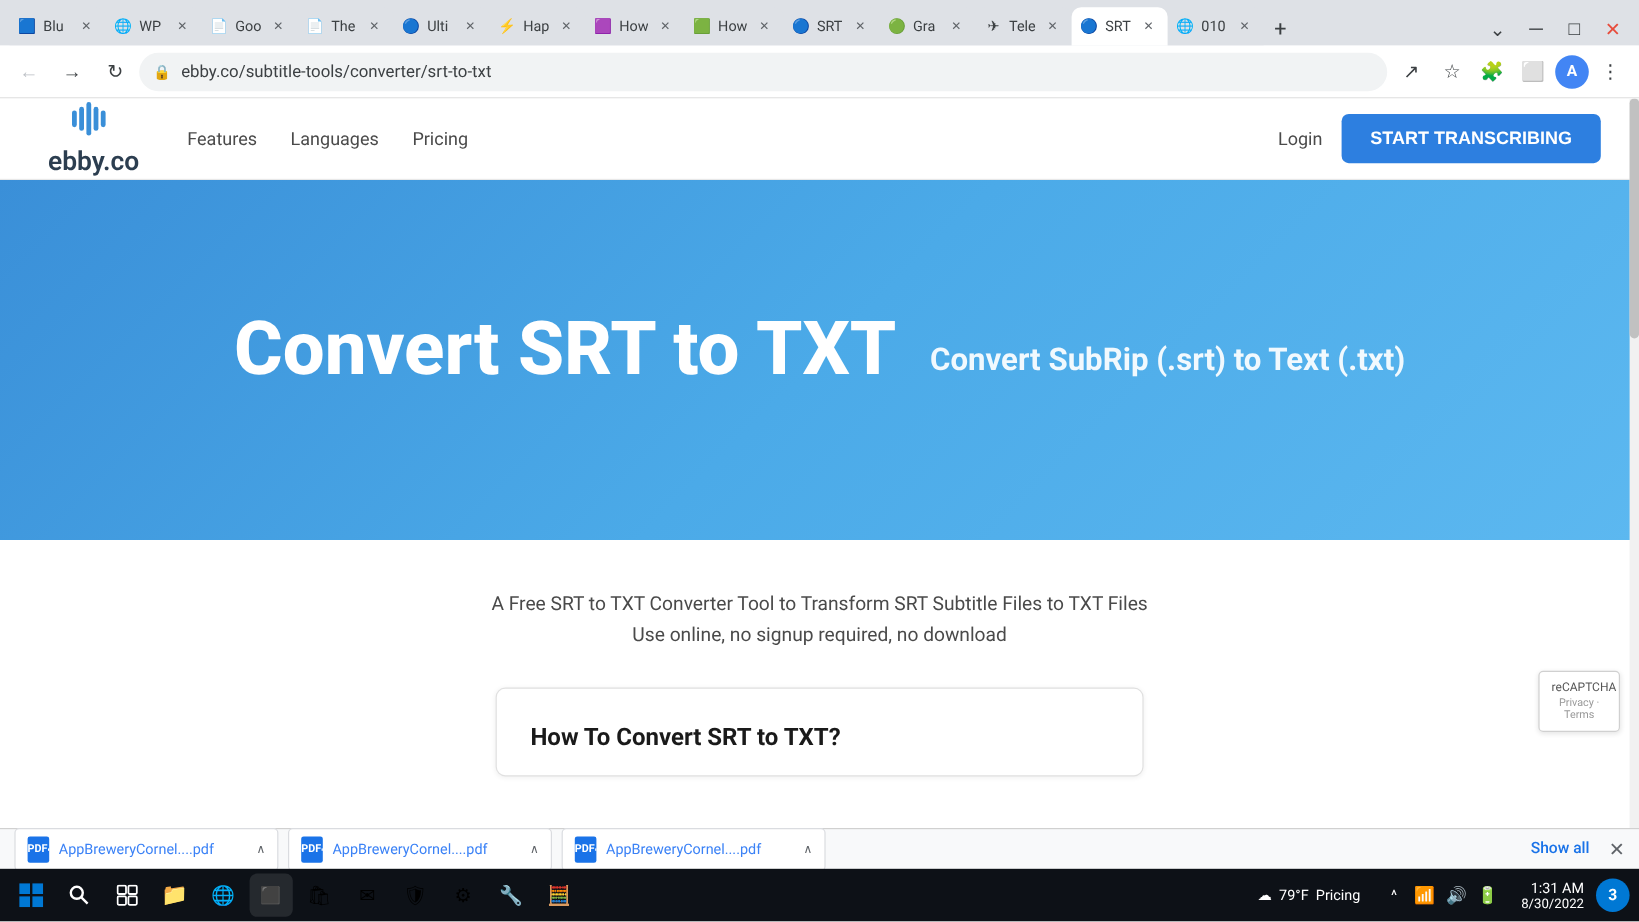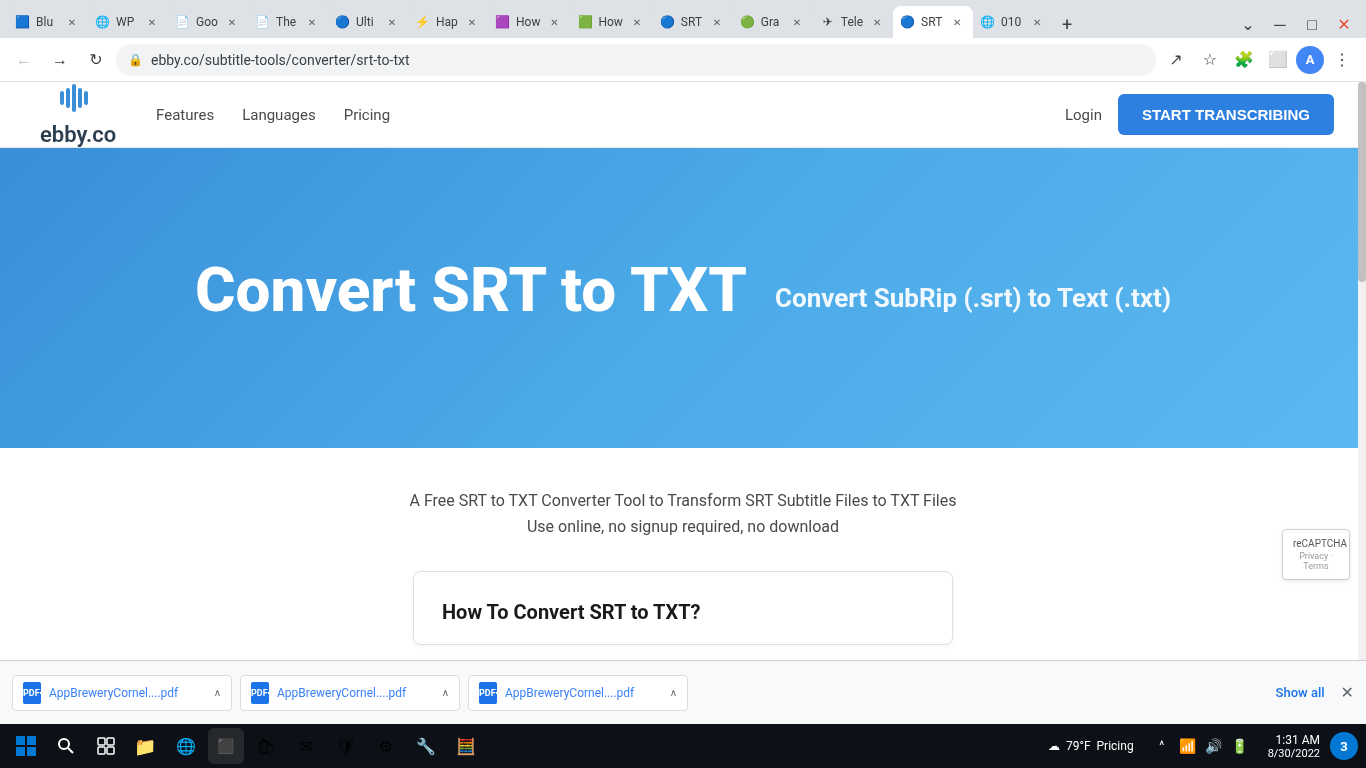--- a/index.html
+++ b/index.html
@@ -54,21 +54,21 @@
     .how-to-card h2 { font-size: 20px; font-weight: 700; color: #1a1a1a; }
 
     
     .scrollbar { position: absolute; right: 0; top: 0; bottom: 0; width: 8px; background: #f1f1f1; }
     .scrollbar-thumb { position: absolute; top: 0; right: 0; width: 8px; height: 200px; background: #c1c1c1; border-radius: 4px; }
 
     
     .recaptcha { position: absolute; bottom: 80px; right: 16px; background: #fff; border: 1px solid #d0d0d0; border-radius: 4px; padding: 8px 10px; font-size: 10px; color: #777; width: 68px; text-align: center; box-shadow: 0 1px 4px rgba(0,0,0,0.1); }
 
     
-    .downloads-bar { background: #f8f9fa; border-top: 1px solid #d0d0d0; height: 64px; display: flex; align-items: center; padding: 0 12px; gap: 0; }
+    .downloads-bar { background: #f8f9fa; border-top: 1px solid #d0d0d0; height: 34px; display: flex; align-items: center; padding: 0 12px; gap: 0; }
     .download-item { display: flex; align-items: center; background: #fff; border: 1px solid #dadce0; border-radius: 4px; height: 36px; padding: 0 10px; gap: 8px; margin-right: 8px; min-width: 220px; }
     .download-icon { width: 18px; height: 22px; background: #1a73e8; border-radius: 2px; display: flex; align-items: center; justify-content: center; }
     .download-icon::after { content: ''; display: block; width: 10px; height: 2px; background: #fff; }
     .download-name { font-size: 12px; color: #3b82f6; flex: 1; overflow: hidden; text-overflow: ellipsis; white-space: nowrap; }
     .download-chevron { font-size: 10px; color: #5f6368; cursor: pointer; }
     .show-all-btn { margin-left: auto; font-size: 13px; color: #1a73e8; cursor: pointer; font-weight: 500; padding: 4px 8px; border-radius: 4px; }
     .close-downloads { font-size: 16px; color: #5f6368; cursor: pointer; margin-left: 8px; }
 
     
     .taskbar { background: #0d1117; height: 44px; display: flex; align-items: center; padding: 0 8px; gap: 4px; }

